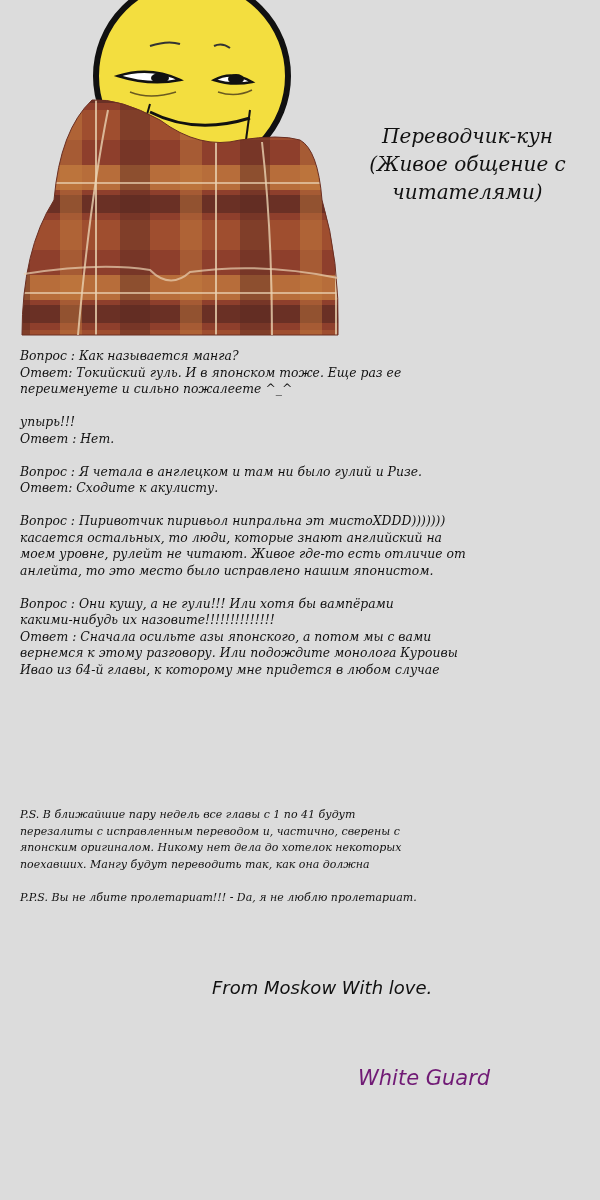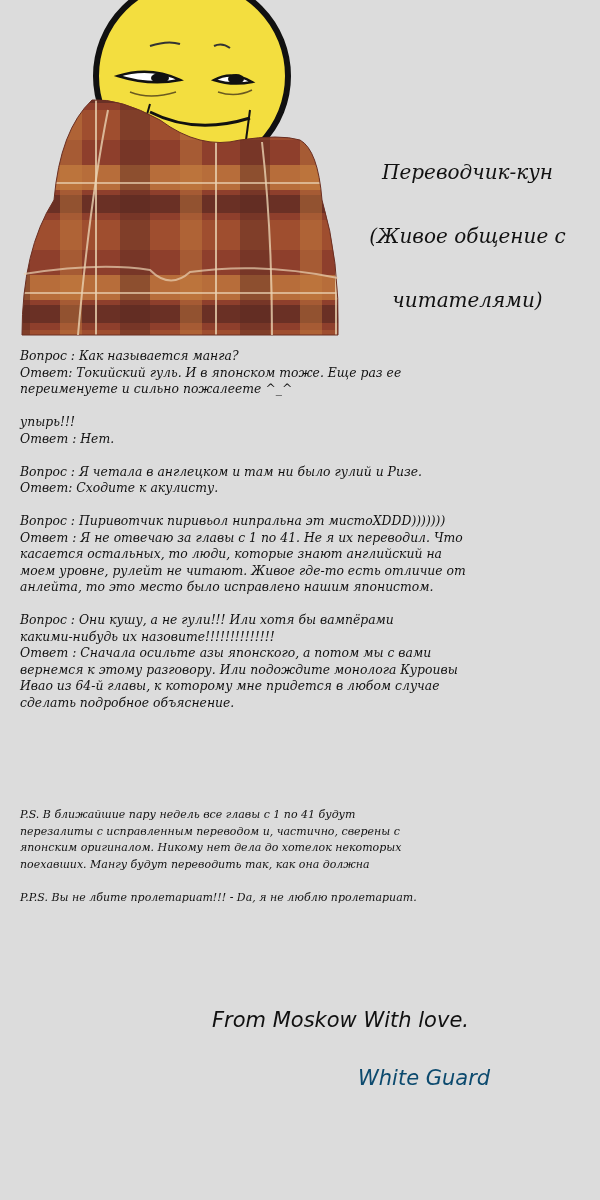--- a/index.html
+++ b/index.html
@@ -21,21 +21,21 @@
       position: absolute;
       left: 345px; top: 122px;
       width: 245px;
       text-align: center;
       font-family: "DejaVu Serif", serif;
       font-style: italic;
       font-size: 20px;
       line-height: 28px;
       color: #111;
     }
-    .title-block div { white-space: nowrap; margin-top: 36px; }
+    .title-block div { white-space: nowrap; }
     .qa {
       position: absolute;
       left: 20px; top: 348px;
       width: 570px;
       font-family: "DejaVu Serif", serif;
       font-style: italic;
       font-size: 12.4px;
       line-height: 16.5px;
       color: #111;
     }
@@ -46,34 +46,34 @@
       left: 20px; top: 807px;
       width: 570px;
       font-family: "DejaVu Serif", serif;
       font-style: italic;
       font-size: 11px;
       line-height: 16.5px;
     }
     .ps p { margin: 0 0 16.5px 0; }
     .sig1 {
       position: absolute;
-      left: 212px; top: 1008px;
+      left: 212px; top: 977px;
       font-family: "DejaVu Sans", sans-serif;
       font-style: italic;
-      font-size: 21px;
+      font-size: 18px;
       color: #111;
       white-space: nowrap;
     }
     .sig2 {
       position: absolute;
       left: 358px; top: 1066px;
       font-family: "DejaVu Sans", sans-serif;
       font-style: italic;
       font-size: 21px;
-      color: #0c4a6e;
+      color: #701a75;
       white-space: nowrap;
     }
   </style>
 </head>
 <body>
 
 <div class="illustration">
   <svg width="360" height="340" viewBox="0 0 360 340" xmlns="http://www.w3.org/2000/svg">
     <defs>
       <pattern id="plaid" patternUnits="userSpaceOnUse" width="120" height="110">
@@ -127,32 +127,30 @@
   <div class="entry">
     <span class="line">упырь!!!</span>
     <span class="line">Ответ : Нет.</span>
   </div>
   <div class="entry">
     <span class="line">Вопрос : Я четала в англецком и там ни было гулий и Ризе.</span>
     <span class="line">Ответ: Сходите к акулисту.</span>
   </div>
   <div class="entry">
     <span class="line">Вопрос : Пиривотчик пиривьол нипральна эт мистоXDDD)))))))</span>
-    <span class="line">Ответ : Я не отвечаю за главы с 1 по 41. Не я их переводил. Что</span>
     <span class="line">касается остальных, то люди, которые знают английский на</span>
     <span class="line">моем уровне, рулейт не читают. Живое где-то есть отличие от</span>
     <span class="line">анлейта, то это место было исправлено нашим японистом.</span>
   </div>
   <div class="entry">
     <span class="line">Вопрос : Они кушу, а не гули!!! Или хотя бы вампёрами</span>
     <span class="line">какими-нибудь их назовите!!!!!!!!!!!!!!</span>
     <span class="line">Ответ : Сначала осильте азы японского, а потом мы с вами</span>
     <span class="line">вернемся к этому разговору. Или подождите монолога Куроивы</span>
     <span class="line">Ивао из 64-й главы, к которому мне придется в любом случае</span>
-    <span class="line">сделать подробное объяснение.</span>
   </div>
 </div>
 
 <div class="ps">
   <p>
     <span class="line" style="display:block">P.S. В ближайшие пару недель все главы с 1 по 41 будут</span>
     <span class="line" style="display:block">перезалиты с исправленным переводом и, частично, сверены с</span>
     <span class="line" style="display:block">японским оригиналом. Никому нет дела до хотелок некоторых</span>
     <span class="line" style="display:block">поехавших. Мангу будут переводить так, как она должна</span>
   </p>

